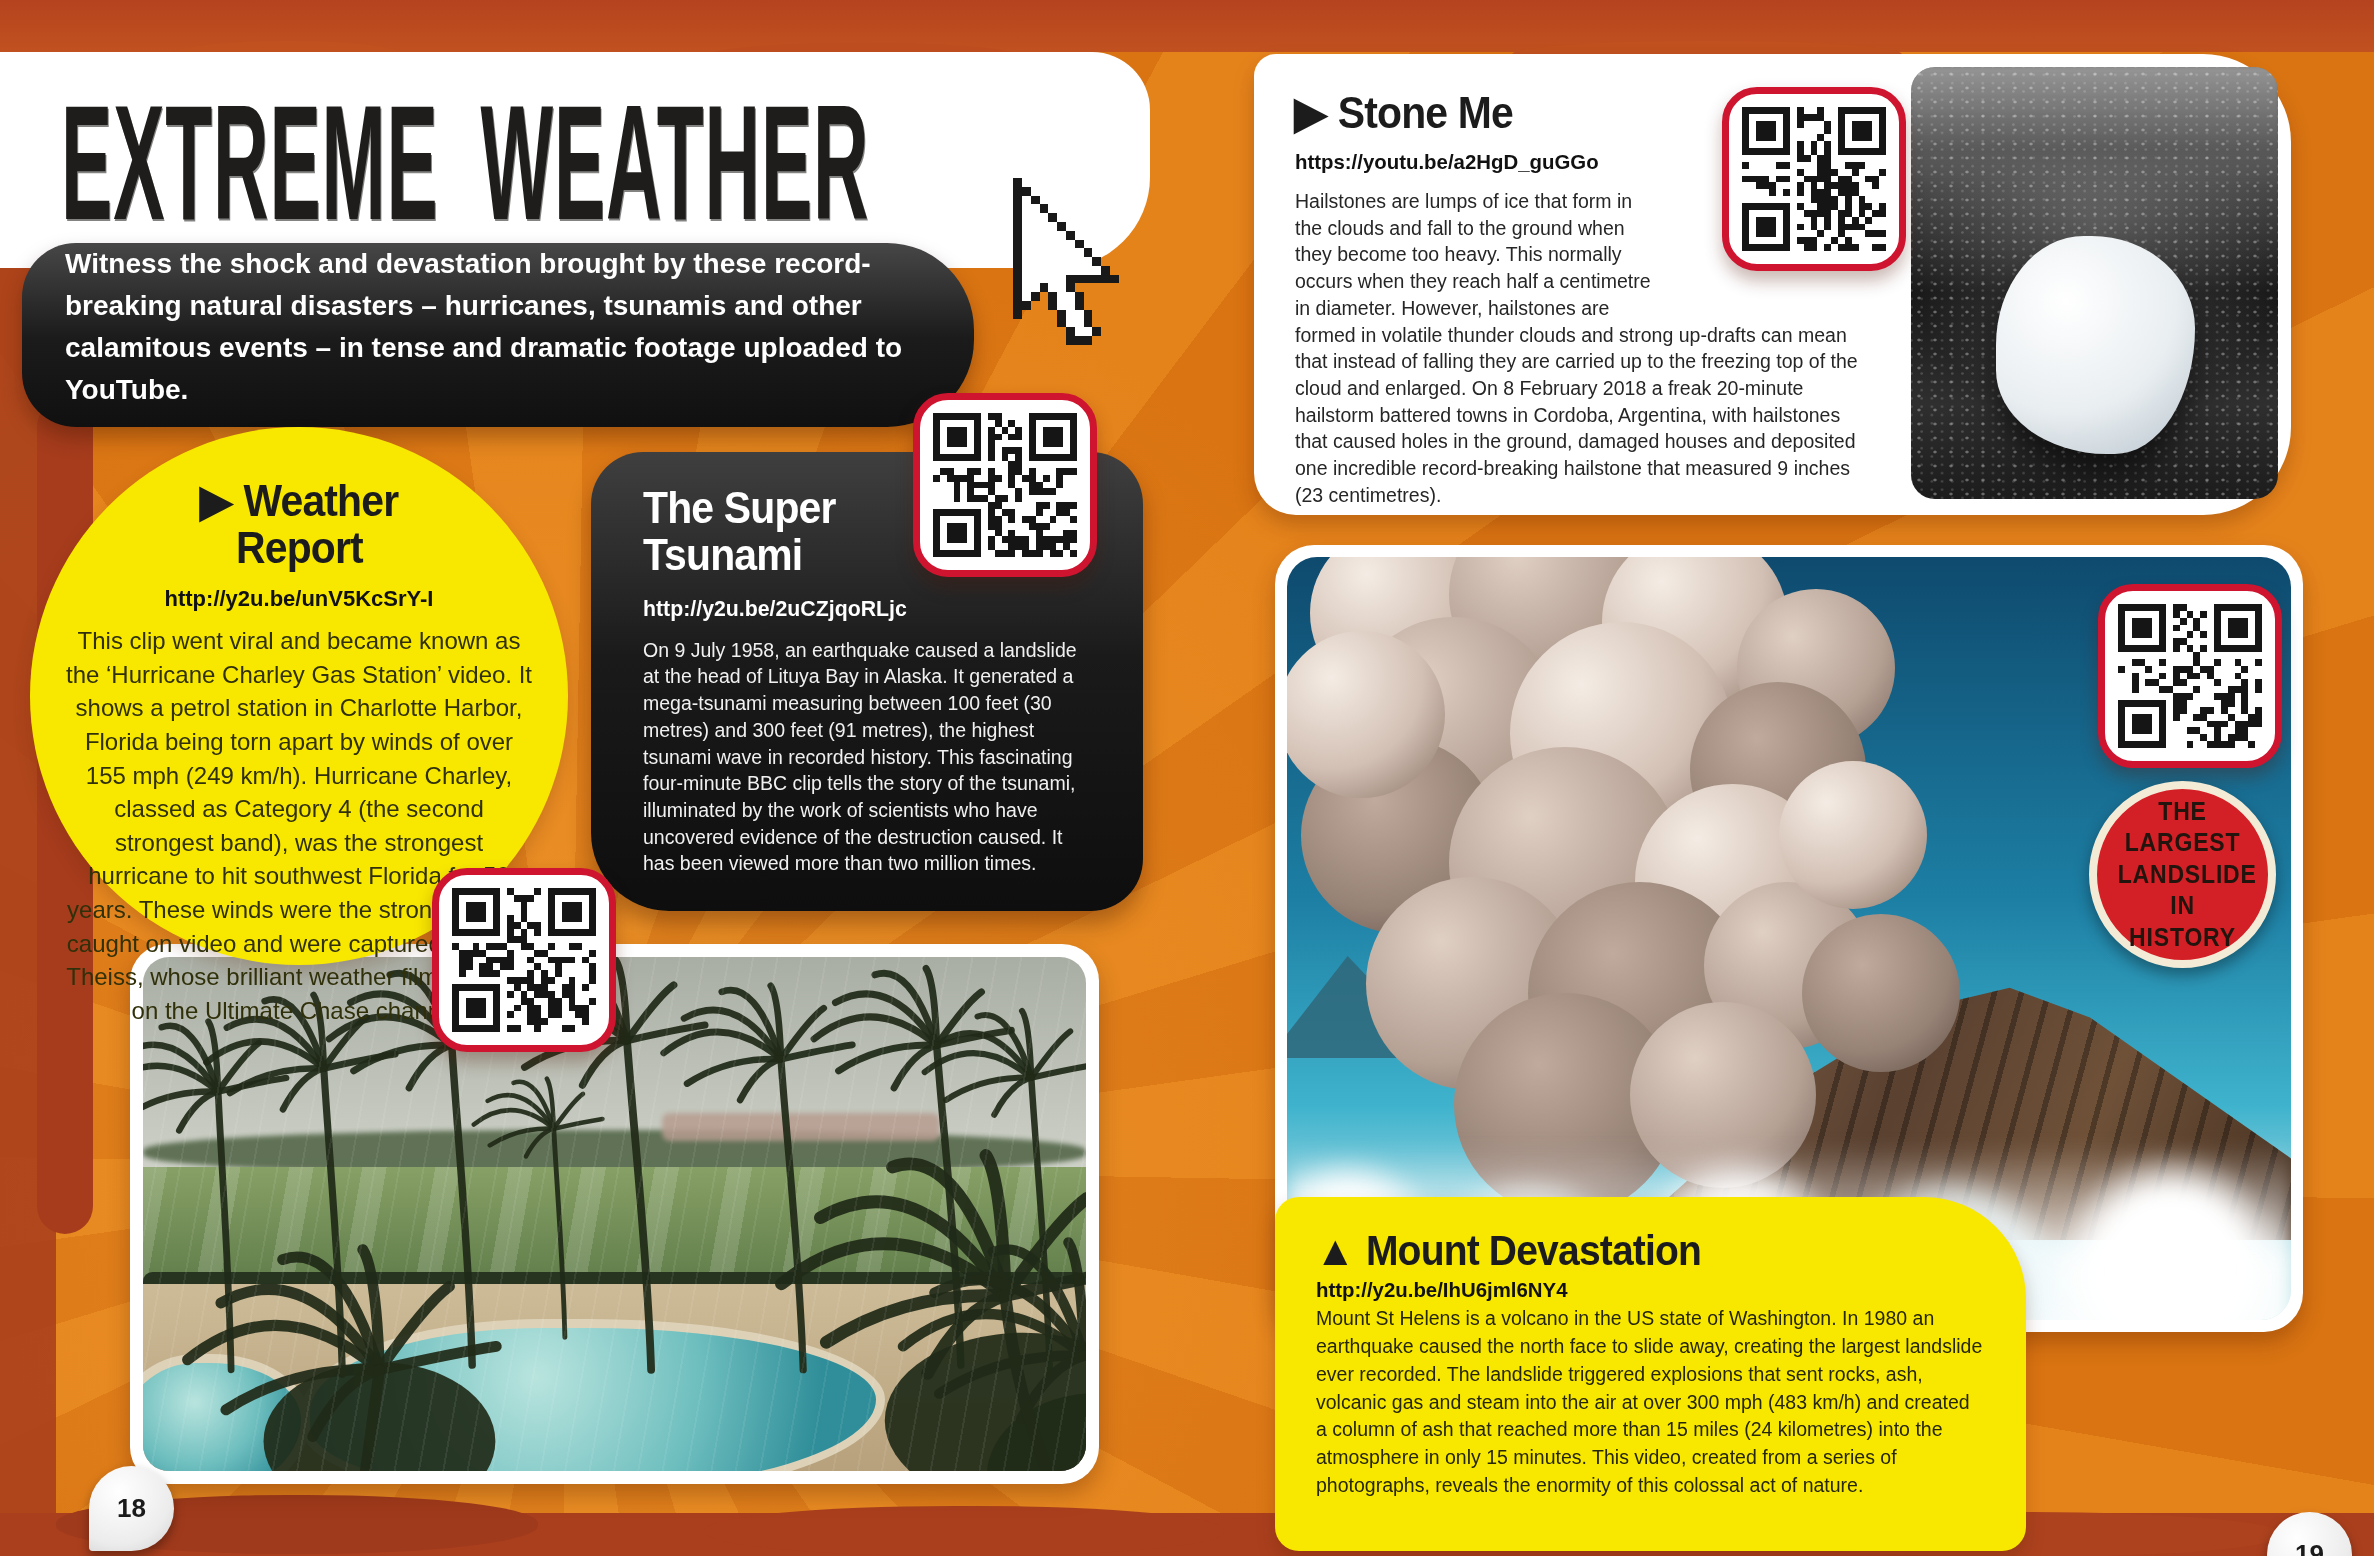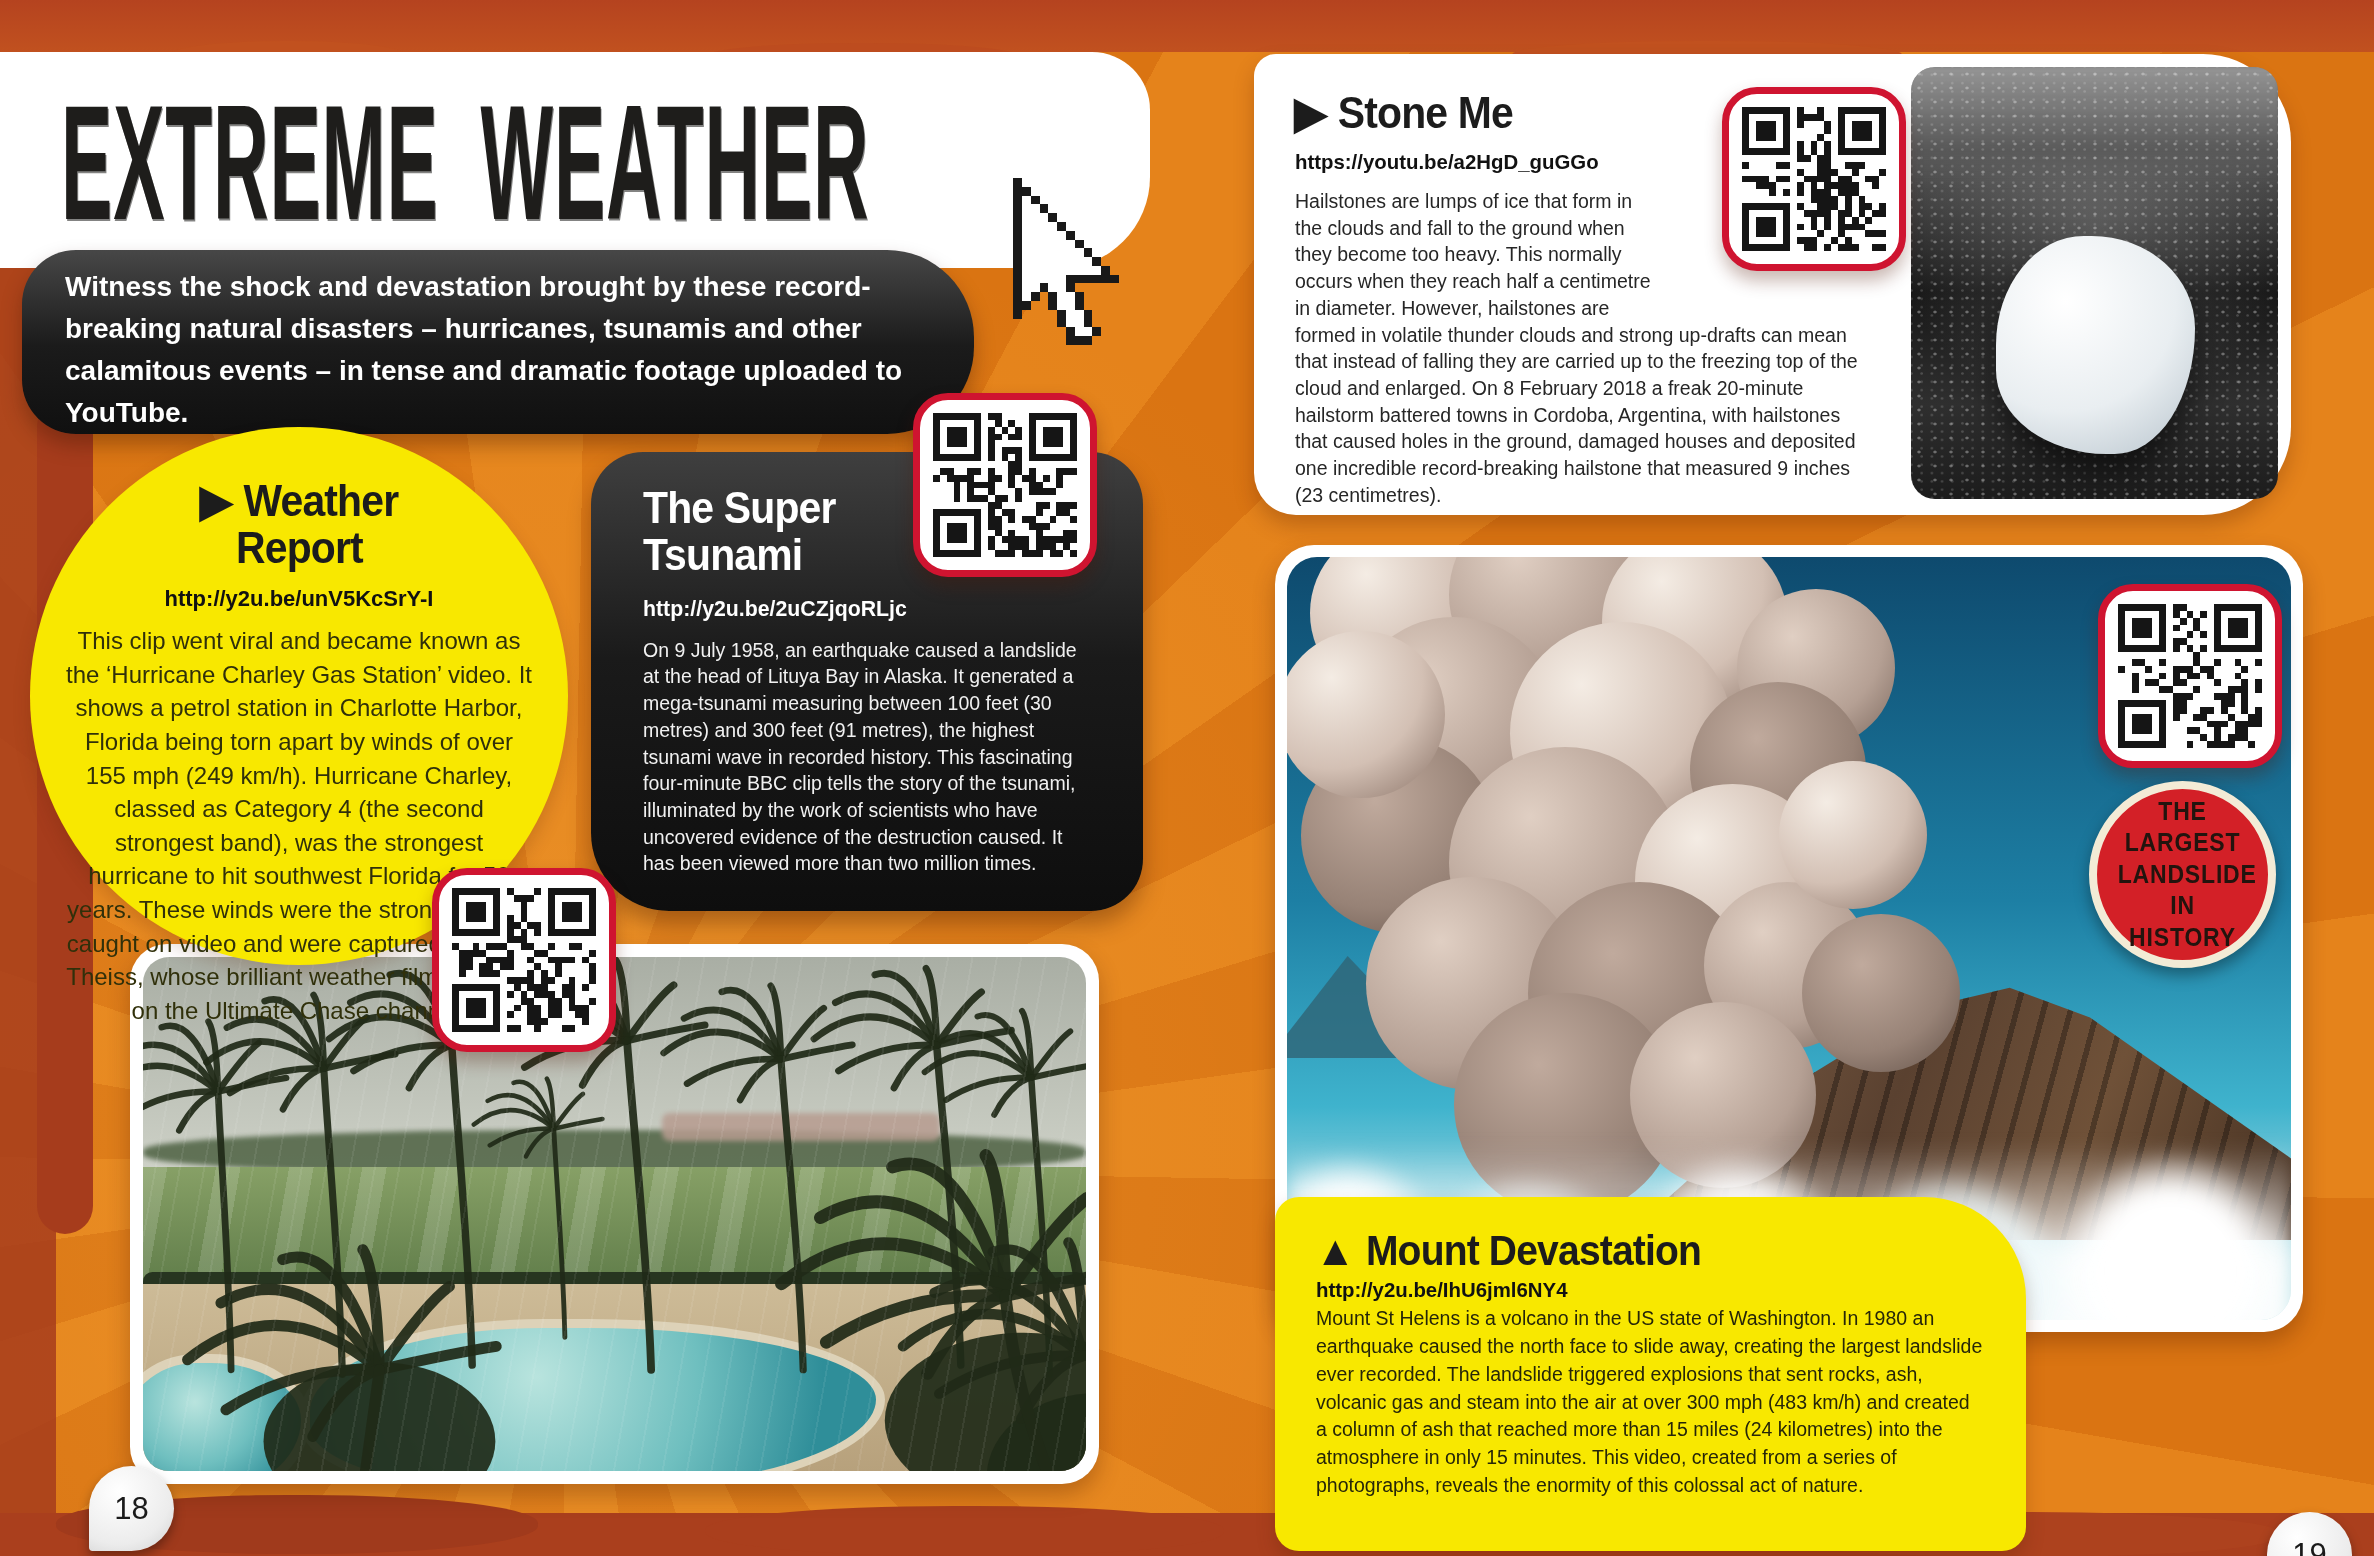--- a/index.html
+++ b/index.html
@@ -26,24 +26,24 @@
   .tri{display:inline-block;margin-right:13px;transform:scaleX(1.05);}
   .url{font-weight:700;color:#111;}
   .body-text{color:#262626;line-height:1.40;margin:0;}
   
   .head-panel{position:absolute;z-index:3;left:0;top:52px;width:1150px;height:216px;background:#fff;
     border-radius:0 58px 91px 0;}
   .title-scale{display:inline-block;position:absolute;left:61px;top:16.7px;font-size:160px;font-weight:900;
     letter-spacing:1.9px;word-spacing:41px;color:#1e1d1b;transform:scale(.48,1.02);
     transform-origin:left top;white-space:nowrap;
     text-shadow:1.9px 1.9px 0 rgba(30,30,27,.55);}
-  .intro-box{position:absolute;z-index:4;left:22px;top:250px;width:952px;height:184px;
+  .intro-box{position:absolute;z-index:4;left:22px;top:243px;width:952px;height:184px;
     background:linear-gradient(180deg,#474747,#1b1b1b 52%,#101010);
     border-radius:54px 87px 87px 54px;box-shadow:0 11px 20.4px rgba(60,20,0,.35);
-    display:flex;align-items:flex-end;}
+    display:flex;align-items:flex-start;}
   .intro-box p{margin:0;padding:0 65px 0 43px;color:#fff;font-weight:700;font-size:28px;line-height:1.5;}
   .cursor{position:absolute;z-index:9;left:1013px;top:178px;width:106px;height:167px;}
   .circle-card{position:absolute;z-index:4;left:30px;top:427px;width:538px;height:538px;
     border-radius:50%;background:#f8e800;text-align:center;padding-top:50px;
     box-shadow:0 9.3px 18.6px rgba(90,30,0,.20);}
   .circle-card .sec-title{font-size:44px;transform-origin:center top;width:315px;margin:0 auto;}
   .circle-card .url{font-size:22px;margin-top:15px;}
   .circle-card .body-text{font-size:24px;width:468px;margin:12px auto 0;color:#30300a;}
   .tsunami-card{position:absolute;z-index:4;left:591px;top:452px;width:552px;height:459px;
     background:linear-gradient(180deg,#3f3f3f,#1a1a1a 45%,#0e0e0e);
@@ -121,21 +121,21 @@
   .land-badge span{display:block;width:141px;text-align:center;font-weight:700;font-size:25px;
     line-height:1.26;letter-spacing:0.9px;color:#23140e;transform:scaleX(.92);}
   .mount-card{position:absolute;z-index:5;left:1275px;top:1197px;width:751px;height:354px;background:#f8e800;
     border-radius:24px 102px 24px 24px;padding:32px 43px 0 41px;
     box-shadow:0 9.3px 18.6px rgba(90,30,0,.25);}
   .mount-card .sec-title{font-size:42px;}
   .mount-card .url{font-size:20.4px;margin-top:5px;}
   .mount-card .body-text{font-size:19.5px;margin-top:3px;line-height:1.43;color:#262608;}
   
   .pagenum{position:absolute;z-index:7;width:85px;height:85px;display:flex;align-items:center;
-    justify-content:center;font-weight:400;font-size:31px;color:#1a1a1a;
+    justify-content:center;font-weight:700;font-size:26px;color:#1a1a1a;
     background:radial-gradient(circle at 35% 30%,#ffffff,#ececec 65%,#cfcfcf);
     box-shadow:0 5.6px 11px rgba(0,0,0,.35);}
   .pagenum-left{left:89px;top:1466px;border-radius:50% 50% 50% 3.7px;}
   .pagenum-right{left:2267px;top:1512px;border-radius:50% 50% 3.7px 50%;}
 </style>
 </head>
 <body>
 
 <div class="spread">
   <div class="rays"></div>

